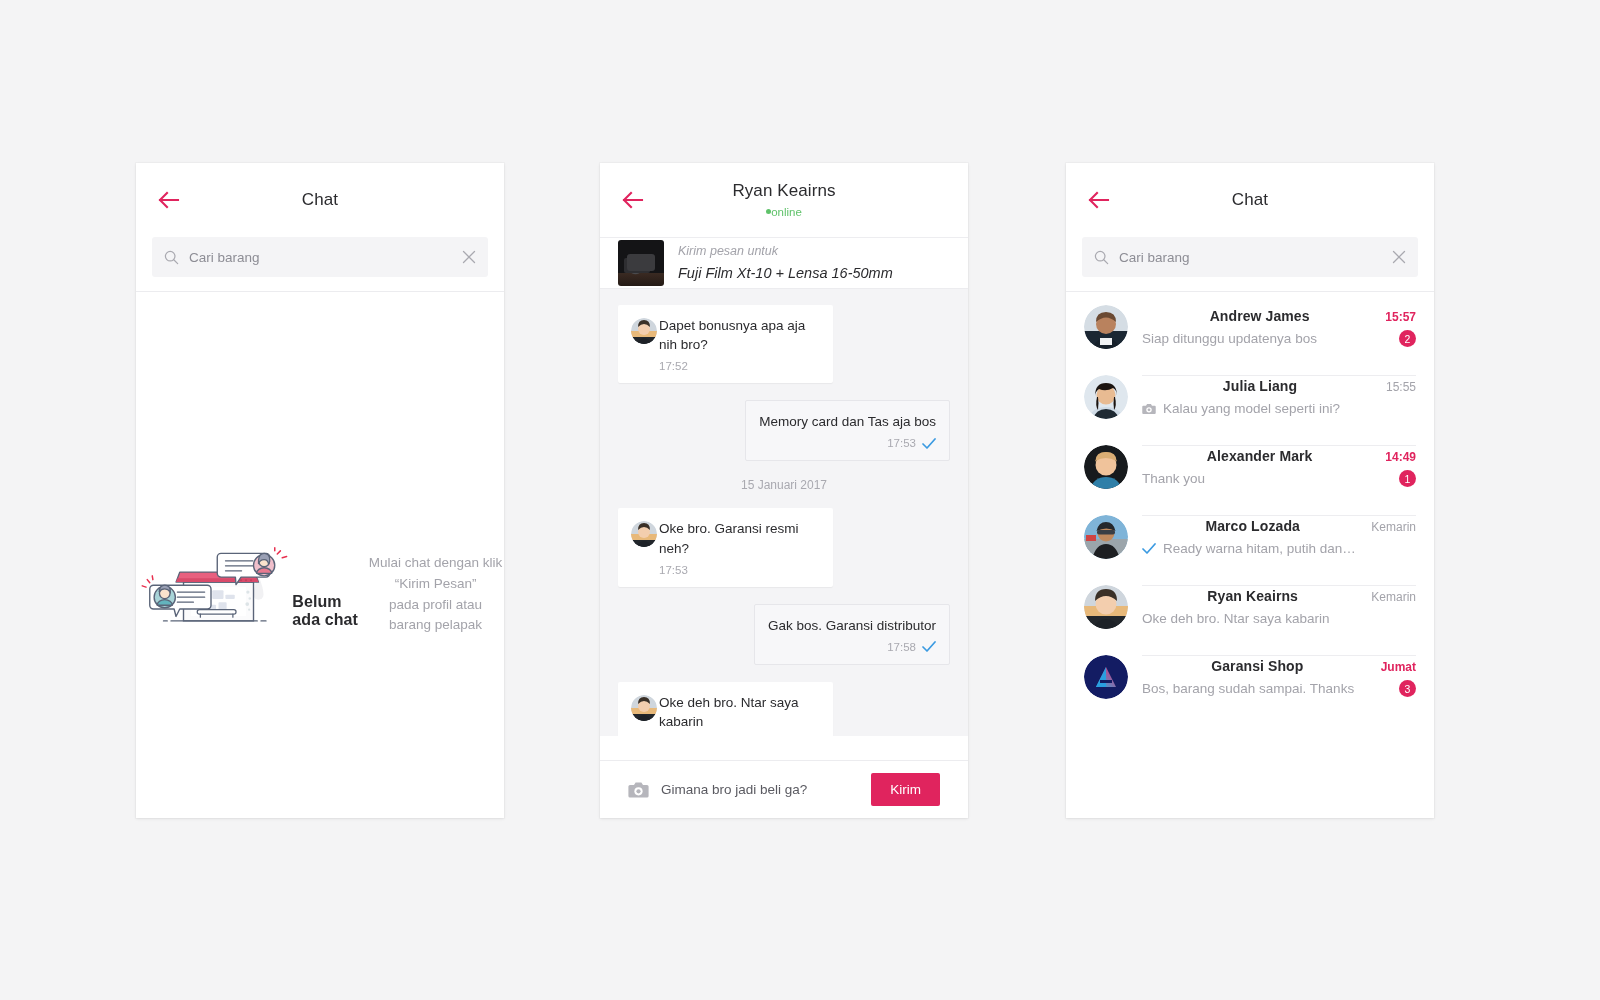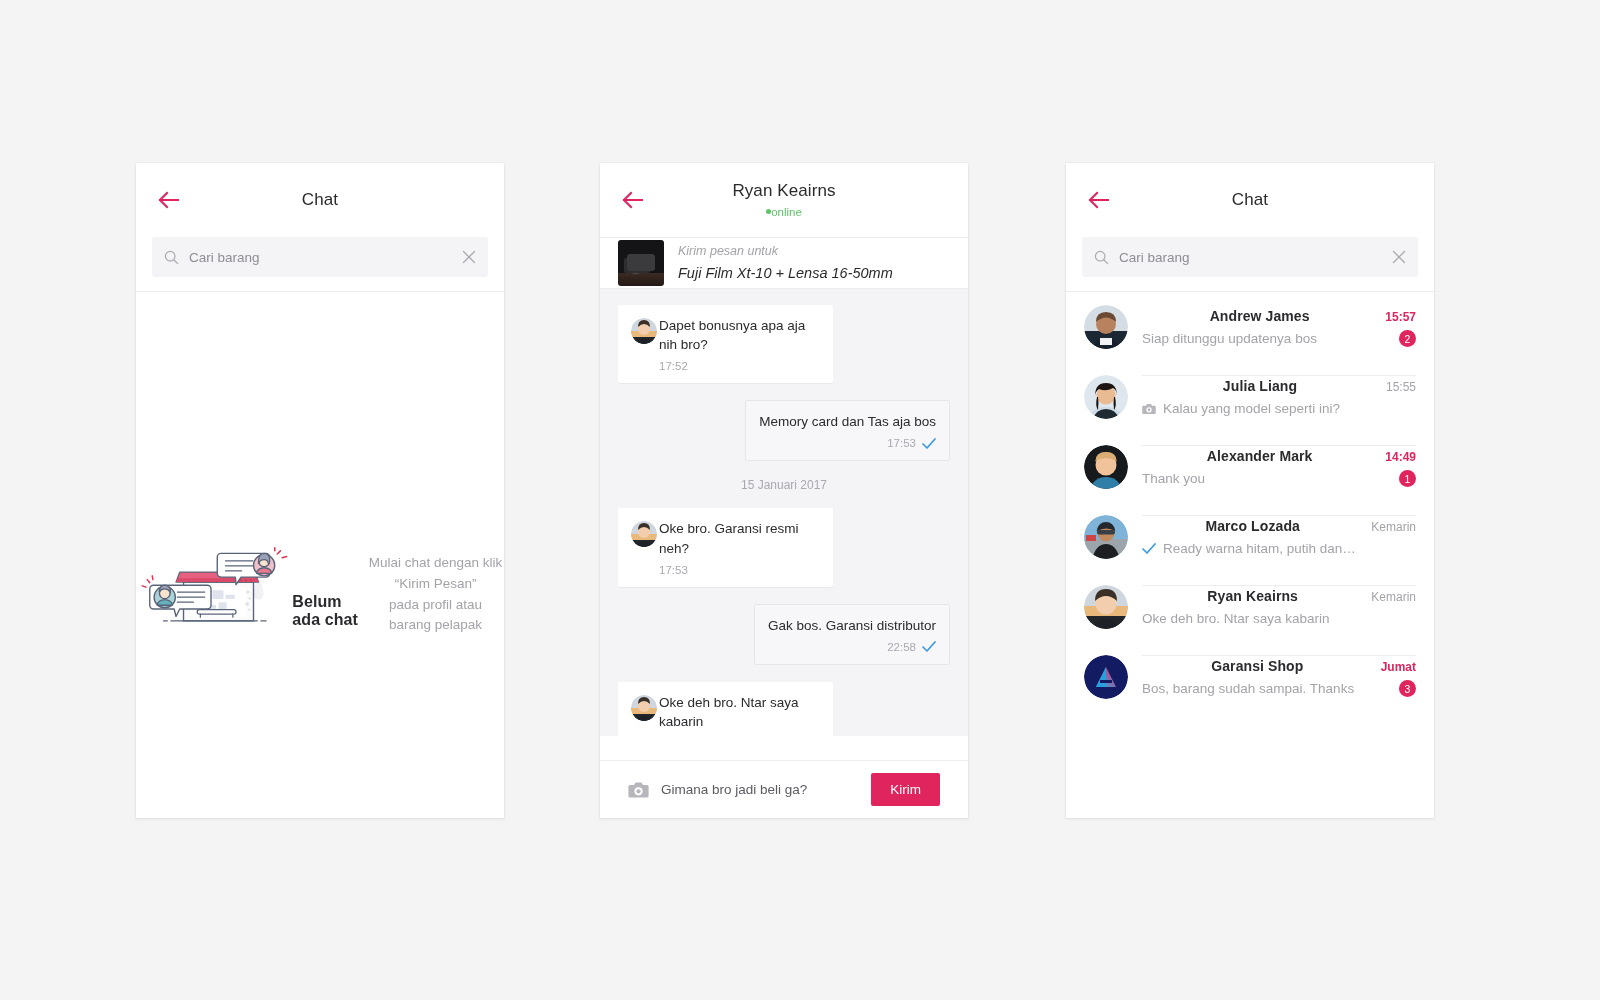--- a/index.html
+++ b/index.html
@@ -364,21 +364,21 @@
               <span>17:53</span>
             </div>
           </div>
         </div>
       </div>
 
       <div class="msg-row out">
         <div class="bubble out">
           <div class="txt">Gak bos. Garansi distributor</div>
           <div class="meta">
-            <span>22:58</span>
+            <span>17:58</span>
             <svg width="14" height="11" viewBox="0 0 14 11">
               <path d="M1 6 L5 10 L13 1" fill="none" stroke="#3b9ae1" stroke-width="1.7" stroke-linecap="round" stroke-linejoin="round"></path>
             </svg>
           </div>
         </div>
       </div>
 
       <div class="msg-row in">
         <div class="bubble in">
           <svg class="avatar" viewBox="0 0 26 26">

